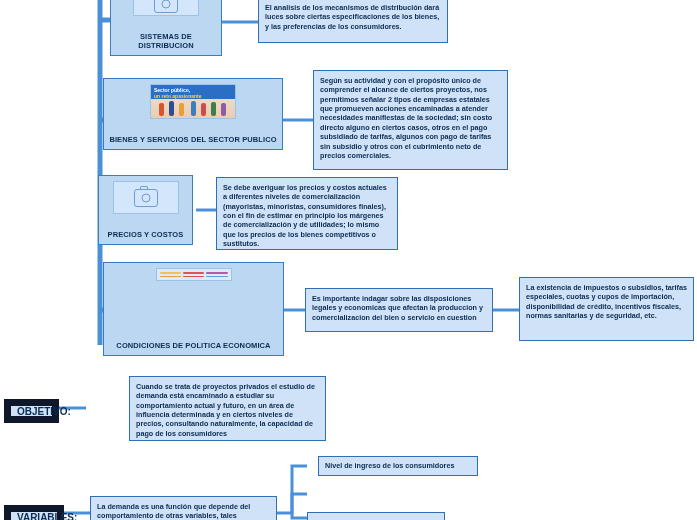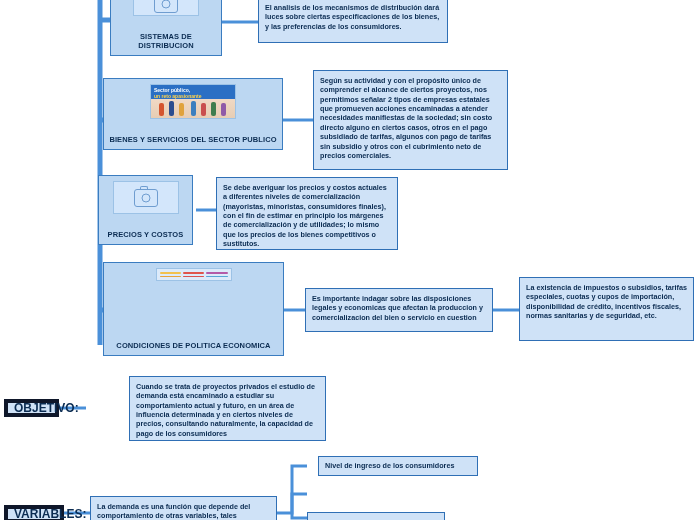--- a/index.html
+++ b/index.html
@@ -95,24 +95,24 @@
     color: #0b2c52;
     font-size: 7.2px;
     font-weight: bold;
     line-height: 1.3;
     padding: 5px 6px;
     text-align: left;
   }
   .label {
     position: absolute;
     box-sizing: border-box;
-    border: 4px solid #0f172a;
+    border: 7px solid #0f172a;
     background: #cfe2f7;
     color: #0b2c52;
-    font-size: 12px;
+    font-size: 10px;
     font-weight: bold;
     padding: 5px 6px;
     display: flex;
     align-items: center;
   }
   
   .poster {
     width: 84px;
     height: 44px;
     background: linear-gradient(#2b6fc4 0%, #2b6fc4 42%, #f0d9c5 42%, #e7cdb4 100%);

